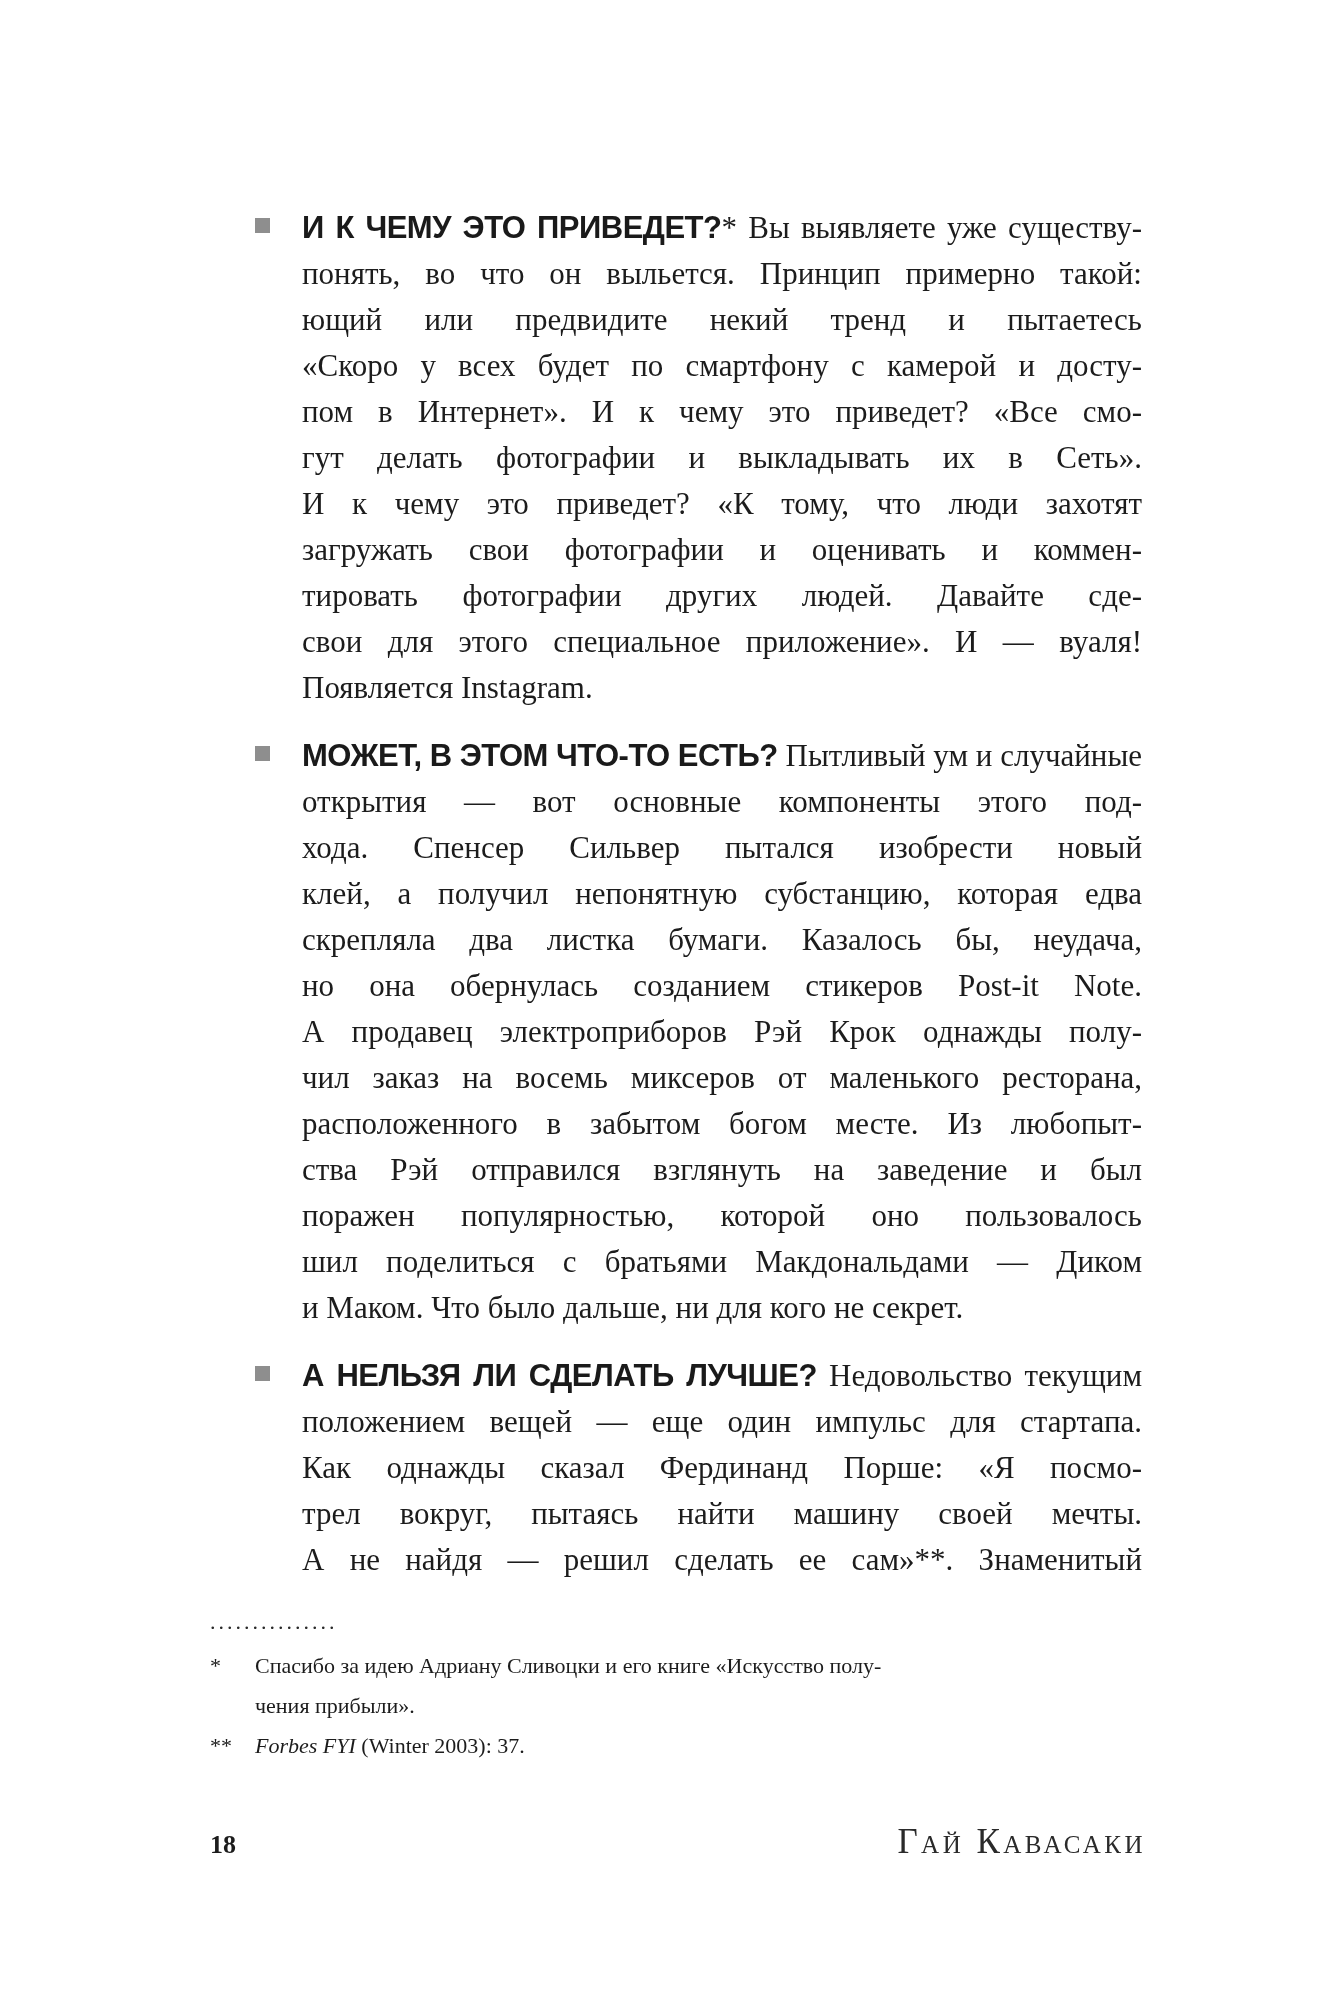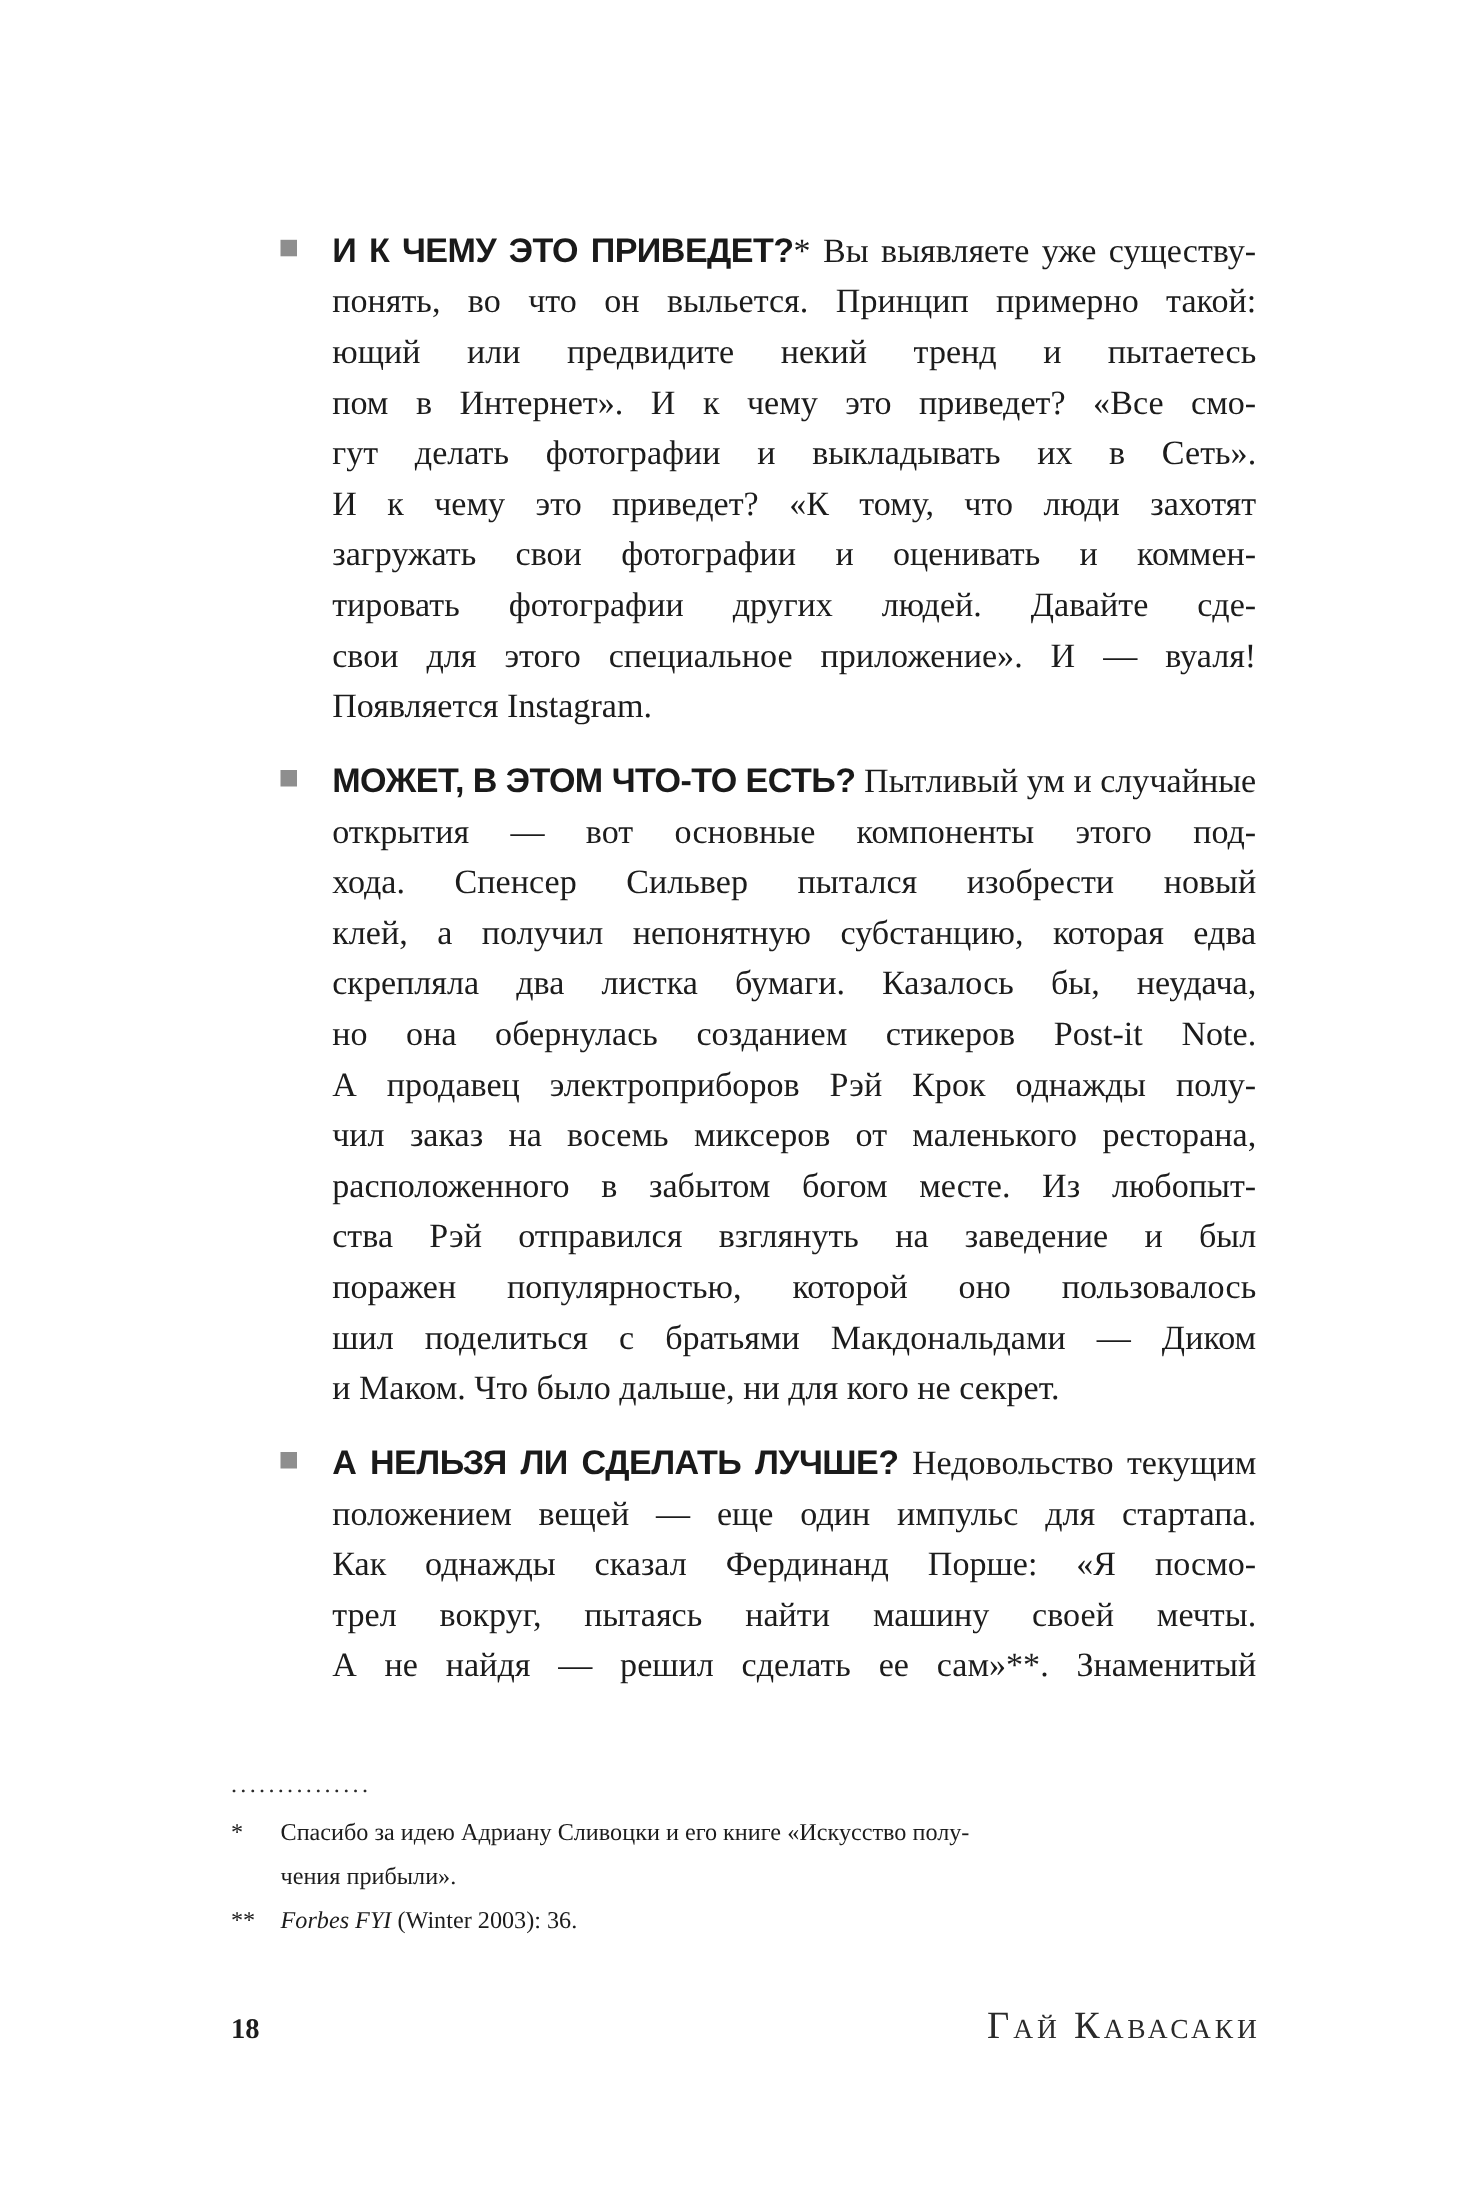--- a/index.html
+++ b/index.html
@@ -115,20 +115,21 @@
 </head>
 <body>
 
 <div class="content">
 
   <div class="para">
     <span class="bullet"></span>
     <div class="line"><span class="head">И К ЧЕМУ ЭТО ПРИВЕДЕТ?</span><span class="head-suffix">*</span> <span>Вы выявляете уже существу-</span></div>
     <div class="line">понять, во что он выльется. Принцип примерно такой:</div>
     <div class="line">ющий или предвидите некий тренд и пытаетесь</div>
+    <div class="line">«Скоро у всех будет по смартфону с камерой и досту-</div>
     <div class="line">пом в Интернет». И к чему это приведет? «Все смо-</div>
     <div class="line">гут делать фотографии и выкладывать их в Сеть».</div>
     <div class="line">И к чему это приведет? «К тому, что люди захотят</div>
     <div class="line">загружать свои фотографии и оценивать и коммен-</div>
     <div class="line">тировать фотографии других людей. Давайте сде-</div>
     <div class="line">свои для этого специальное приложение». И — вуаля!</div>
     <div class="line last">Появляется Instagram.</div>
   </div>
 
   <div class="para">
@@ -163,20 +164,20 @@
   <div class="fn-rule">...............</div>
   <div class="fn-item">
     <span class="fn-marker">*</span>
     <div class="fn-text">
       <span class="fn-line">Спасибо за идею Адриану Сливоцки и его книге «Искусство полу-</span>
       <span class="fn-line">чения прибыли».</span>
     </div>
   </div>
   <div class="fn-item">
     <span class="fn-marker">**</span>
-    <div class="fn-text"><span class="italic">Forbes FYI</span><span> (Winter 2003): 36.</span></div>
+    <div class="fn-text"><span class="italic">Forbes FYI</span><span> (Winter 2003): 37.</span></div>
   </div>
 </div>
 
 <div class="footer">
   <span class="page-number">18</span>
   <span class="author">Гай Кавасаки</span>
 </div>
 
 </body></html>

